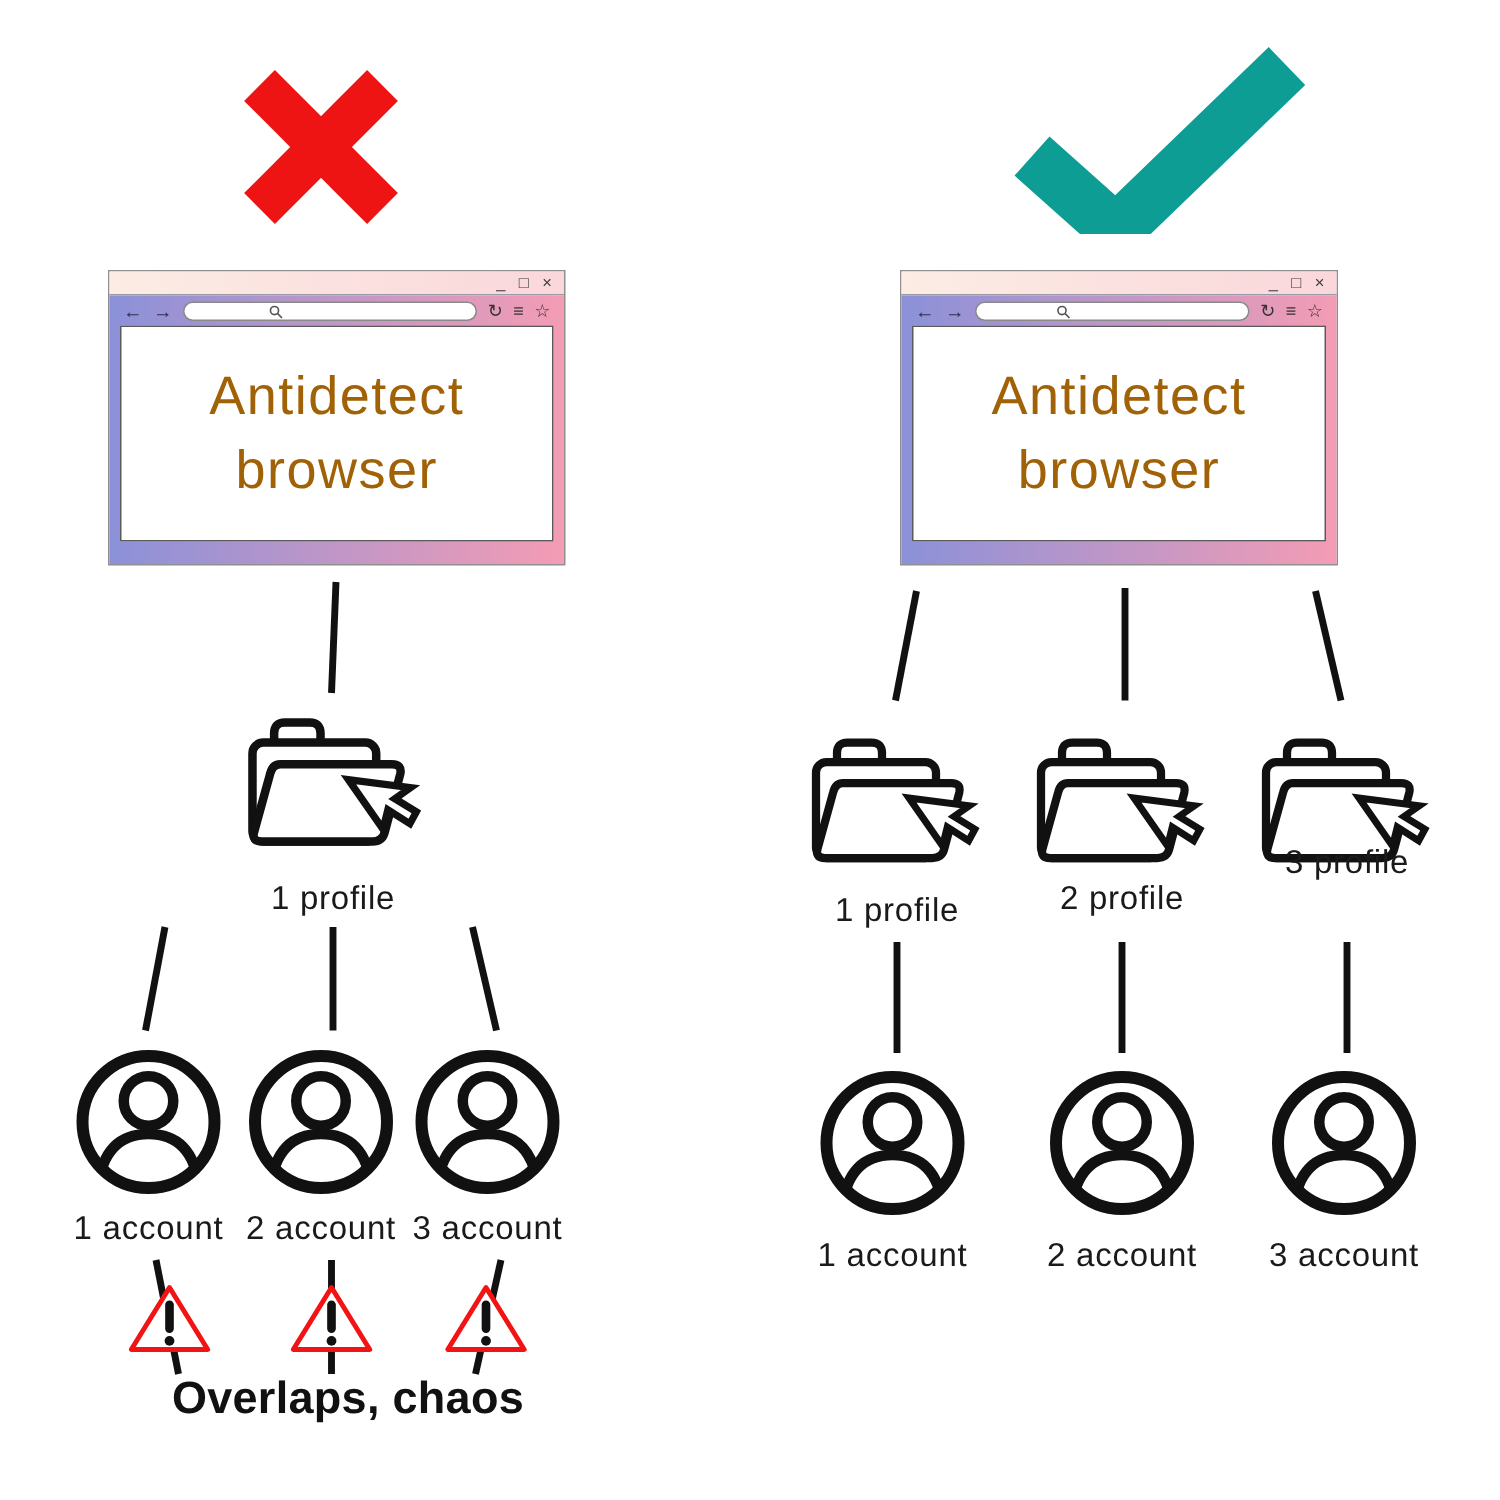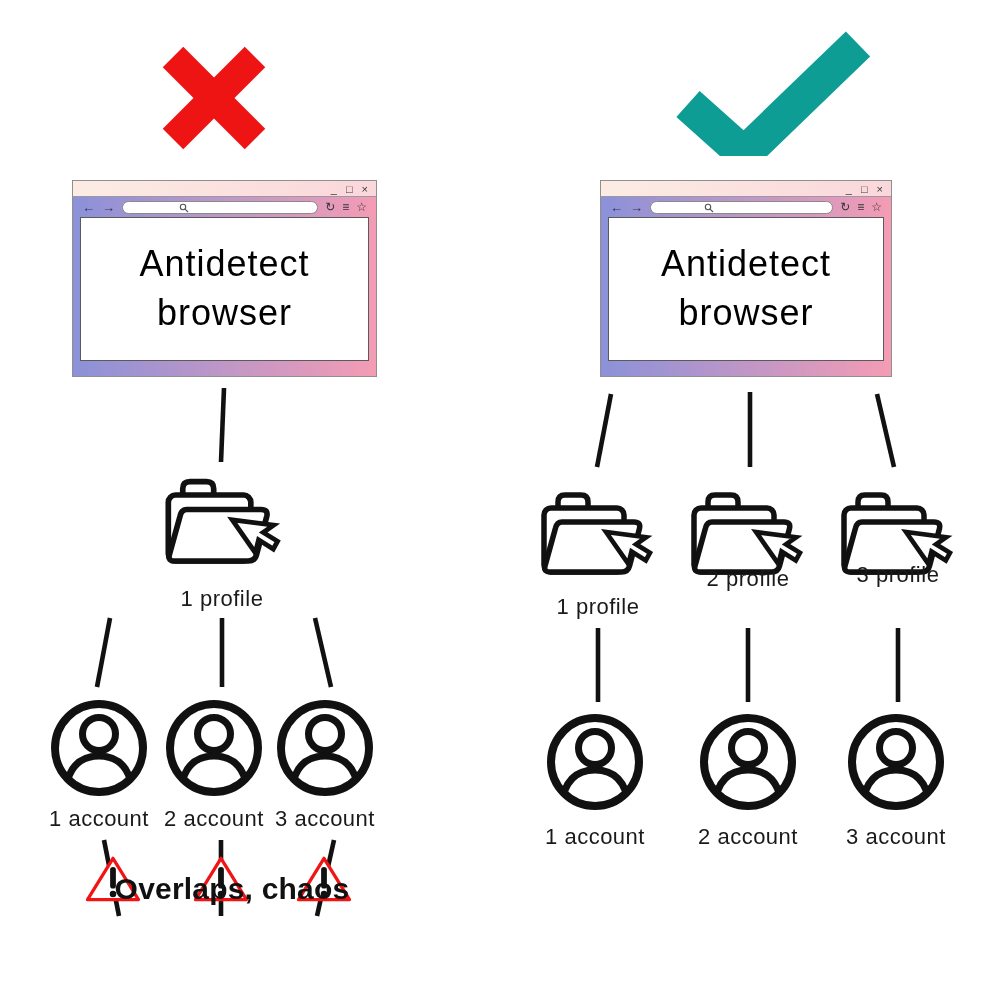--- a/index.html
+++ b/index.html
@@ -19,21 +19,21 @@
   .toolbar{height:20px;display:flex;align-items:center;gap:7px;padding:0 9px;}
   .nav{font-size:13px;color:#2c3050;line-height:1;}
   .tool{font-size:12px;color:#333;line-height:1;}
   .addressbar{flex:1;height:11px;background:#fff;border:1px solid #8a8a8a;
               border-radius:8px;position:relative;}
   .addressbar svg{position:absolute;left:29%;top:1px;}
   .bcontent{background:#fff;border:1px solid #5a5a5a;margin:0 7px 7px;
             height:calc(100% - 35px);box-sizing:border-box;
             display:flex;flex-direction:column;justify-content:center;
             text-align:center;}
-  .bcontent div{font-size:36px;font-weight:500;letter-spacing:1px;line-height:1.35;color:#000000;}
+  .bcontent div{font-size:36px;font-weight:500;letter-spacing:1px;line-height:1.35;color:#a16207;}
 
   .lbl{position:absolute;text-align:center;font-size:22px;color:#1a1a1a;letter-spacing:0.5px;}
   .caption{position:absolute;text-align:center;font-size:30px;font-weight:800;color:#111;letter-spacing:0.2px;}
 </style>
 </head>
 <body>
 
 <div class="canvas">
 
   <svg width="0" height="0" style="position:absolute" aria-hidden="true">
@@ -163,33 +163,33 @@
   <svg class="abs" style="left:84px;top:854px" width="58" height="50" viewBox="0 0 60 52">
       <use href="#sym-warning"></use>
     </svg>
   <svg class="abs" style="left:192px;top:854px" width="58" height="50" viewBox="0 0 60 52">
       <use href="#sym-warning"></use>
     </svg>
   <svg class="abs" style="left:295px;top:854px" width="58" height="50" viewBox="0 0 60 52">
       <use href="#sym-warning"></use>
     </svg>
 
-  <div class="caption" style="left:72px;top:872px;width:320px">Overlaps, chaos</div>
+  <div class="caption" style="left:72px;top:916px;width:320px">Overlaps, chaos</div>
 
   <svg class="abs" style="left:534px;top:482px" width="128" height="114" viewBox="0 0 128 114">
       <use href="#sym-folder"></use>
     </svg>
   <svg class="abs" style="left:684px;top:482px" width="128" height="114" viewBox="0 0 128 114">
       <use href="#sym-folder"></use>
     </svg>
   <svg class="abs" style="left:834px;top:482px" width="128" height="114" viewBox="0 0 128 114">
       <use href="#sym-folder"></use>
     </svg>
   <div class="lbl" style="left:538px;top:594px;width:120px">1 profile</div>
-  <div class="lbl" style="left:688px;top:566px;width:120px">2 profile</div>
+  <div class="lbl" style="left:688px;top:586px;width:120px">2 profile</div>
   <div class="lbl" style="left:838px;top:562px;width:120px">3 profile</div>
 
   <svg class="abs" style="left:545px;top:712px" width="100" height="100">
       <use href="#sym-person"></use>
     </svg>
   <svg class="abs" style="left:698px;top:712px" width="100" height="100">
       <use href="#sym-person"></use>
     </svg>
   <svg class="abs" style="left:846px;top:712px" width="100" height="100">
       <use href="#sym-person"></use>

